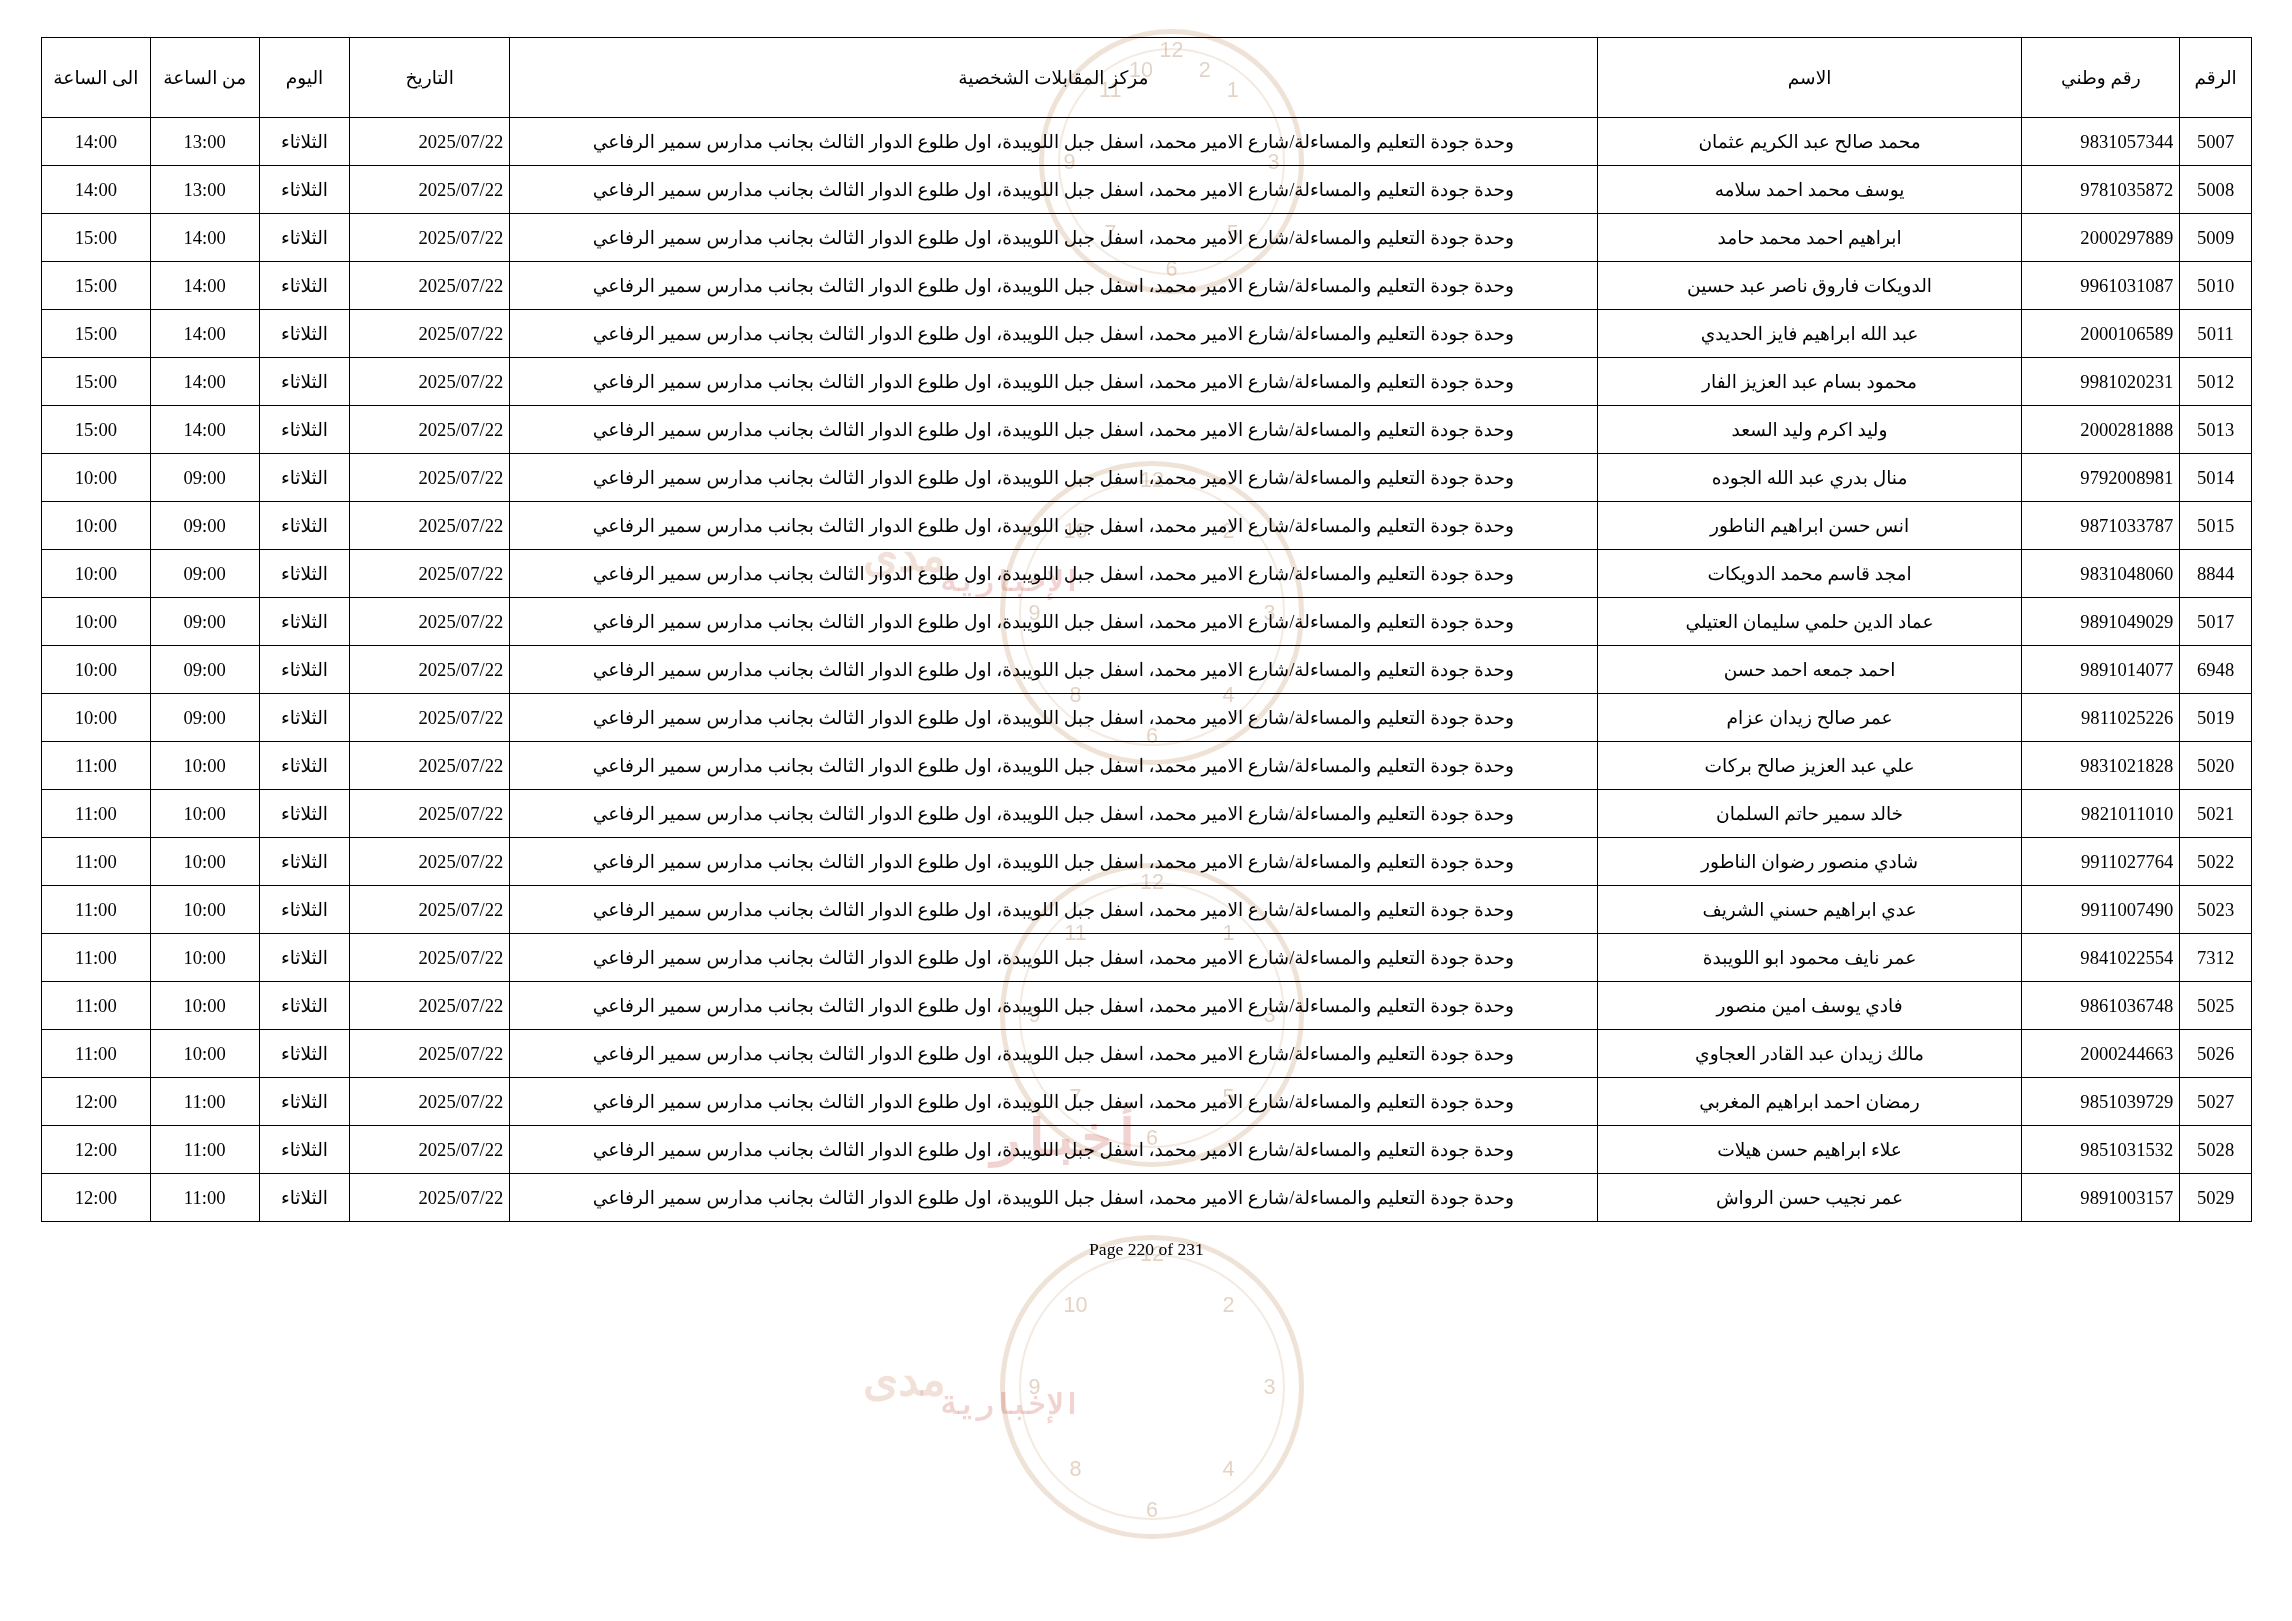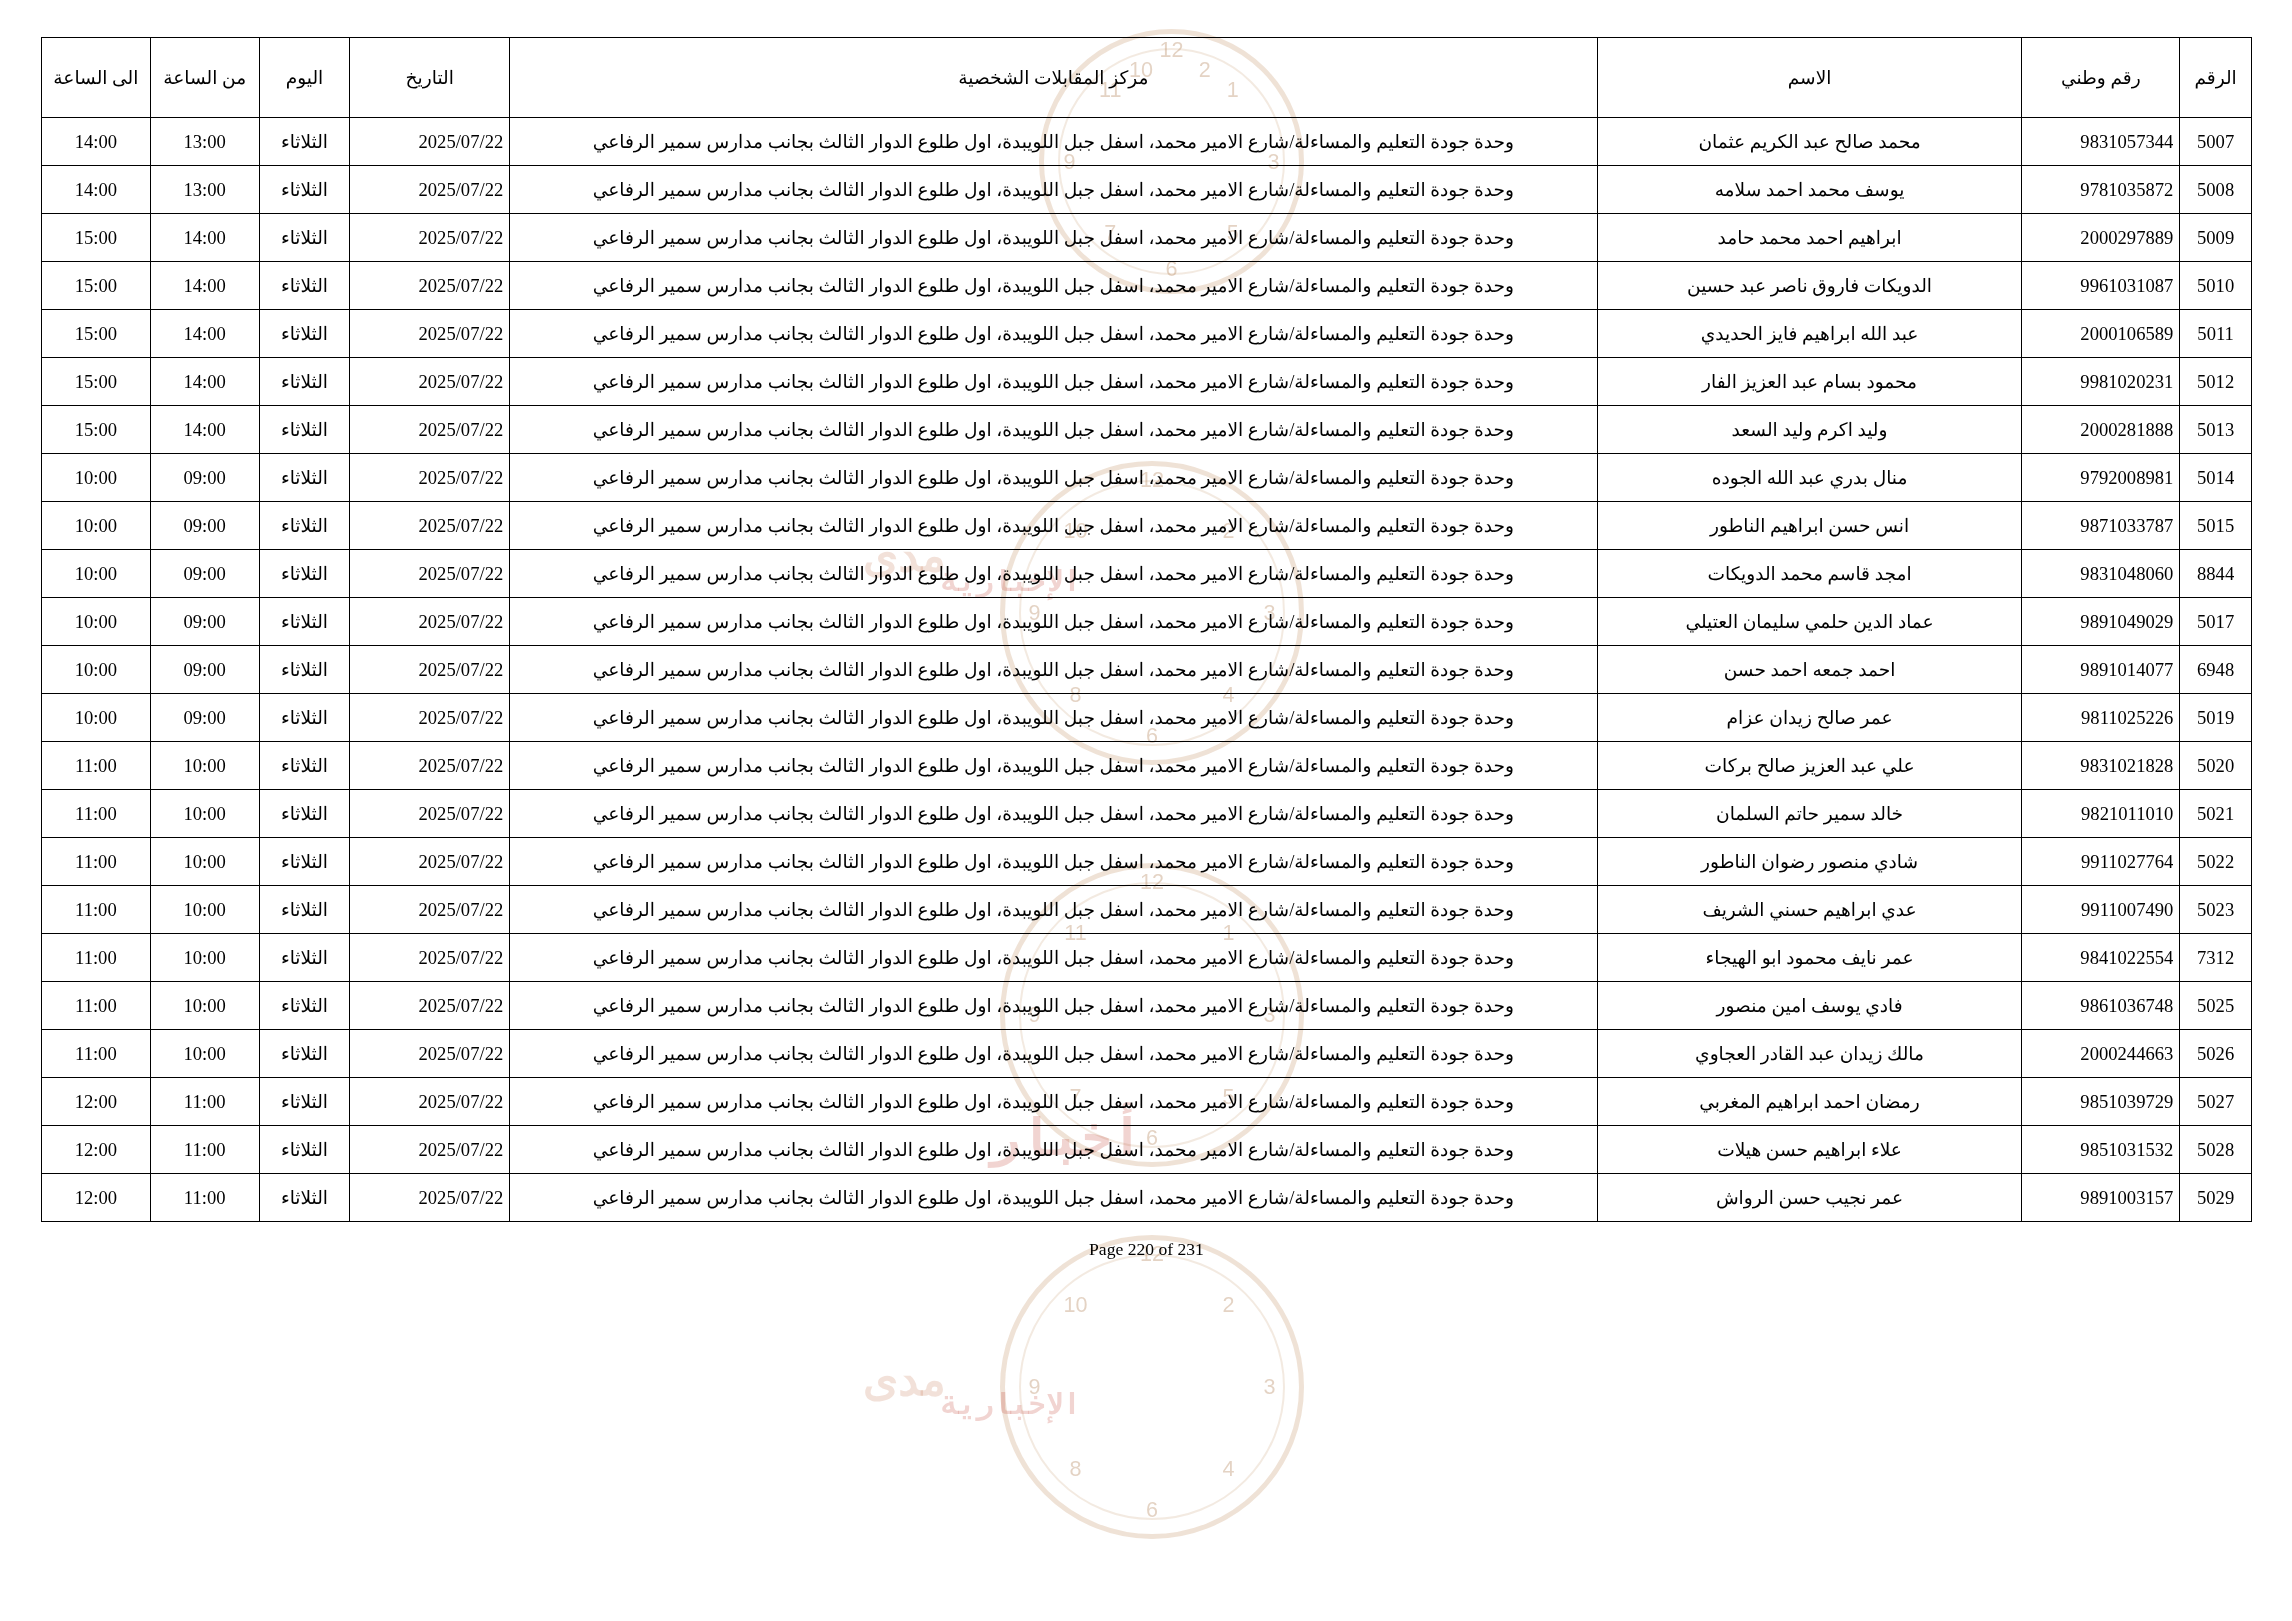--- a/index.html
+++ b/index.html
@@ -344,21 +344,21 @@
           <td class="c-name">عدي ابراهيم حسني الشريف</td>
           <td class="c-center">وحدة جودة التعليم والمساءلة/شارع الامير محمد، اسفل جبل اللويبدة، اول طلوع الدوار الثالث بجانب مدارس سمير الرفاعي</td>
           <td class="c-date">2025/07/22</td>
           <td class="c-day">الثلاثاء</td>
           <td class="c-from">10:00</td>
           <td class="c-to">11:00</td>
         </tr>
         <tr>
           <td class="c-num">7312</td>
           <td class="c-nat">9841022554</td>
-          <td class="c-name">عمر نايف محمود ابو الهيجاء</td>
+          <td class="c-name">عمر نايف محمود ابو اللويبدة</td>
           <td class="c-center">وحدة جودة التعليم والمساءلة/شارع الامير محمد، اسفل جبل اللويبدة، اول طلوع الدوار الثالث بجانب مدارس سمير الرفاعي</td>
           <td class="c-date">2025/07/22</td>
           <td class="c-day">الثلاثاء</td>
           <td class="c-from">10:00</td>
           <td class="c-to">11:00</td>
         </tr>
         <tr>
           <td class="c-num">5025</td>
           <td class="c-nat">9861036748</td>
           <td class="c-name">فادي يوسف امين منصور</td>

